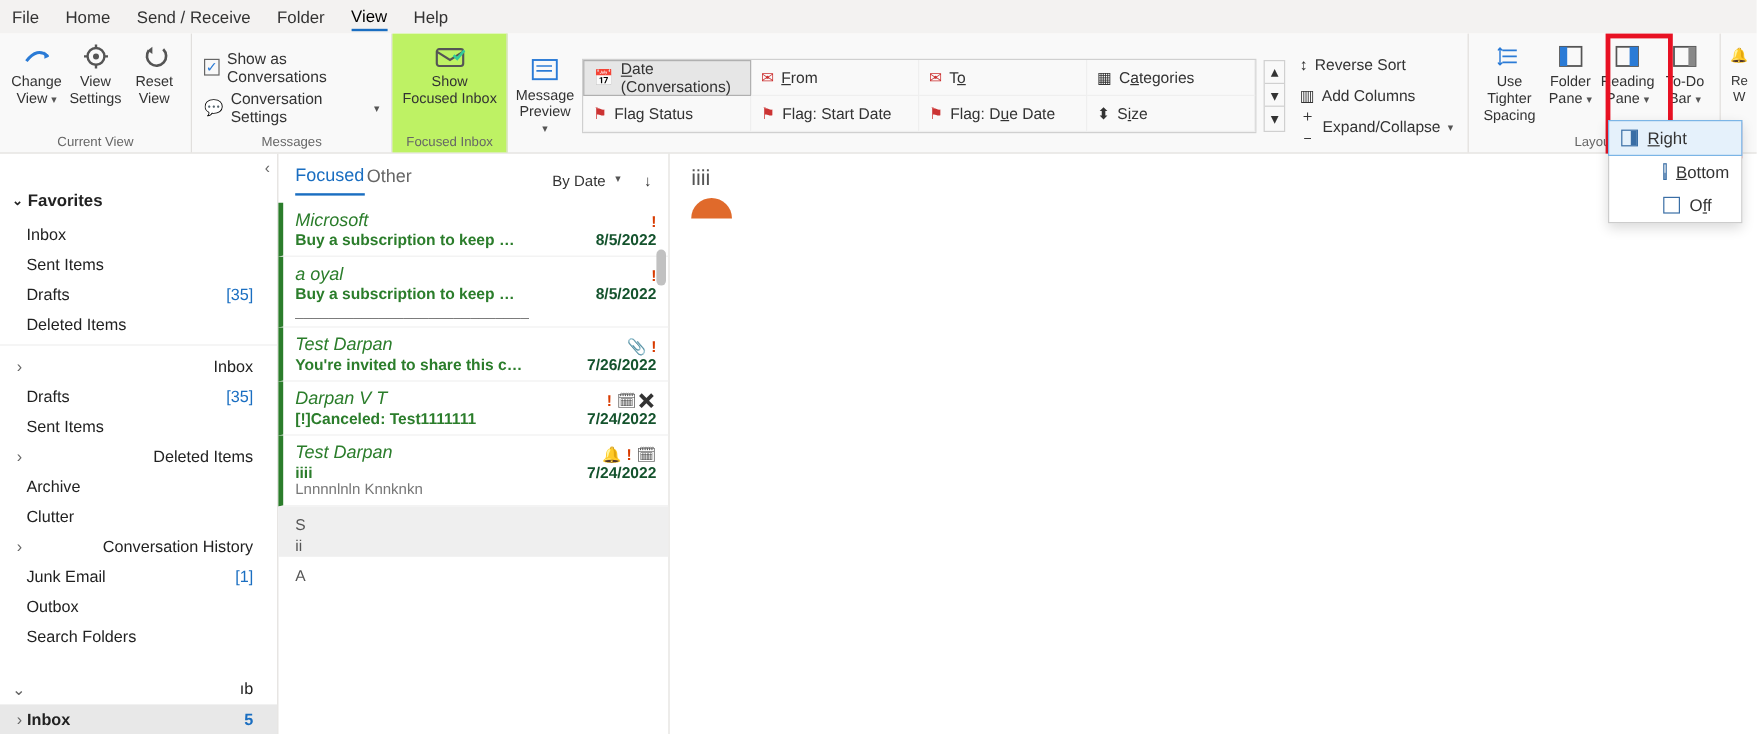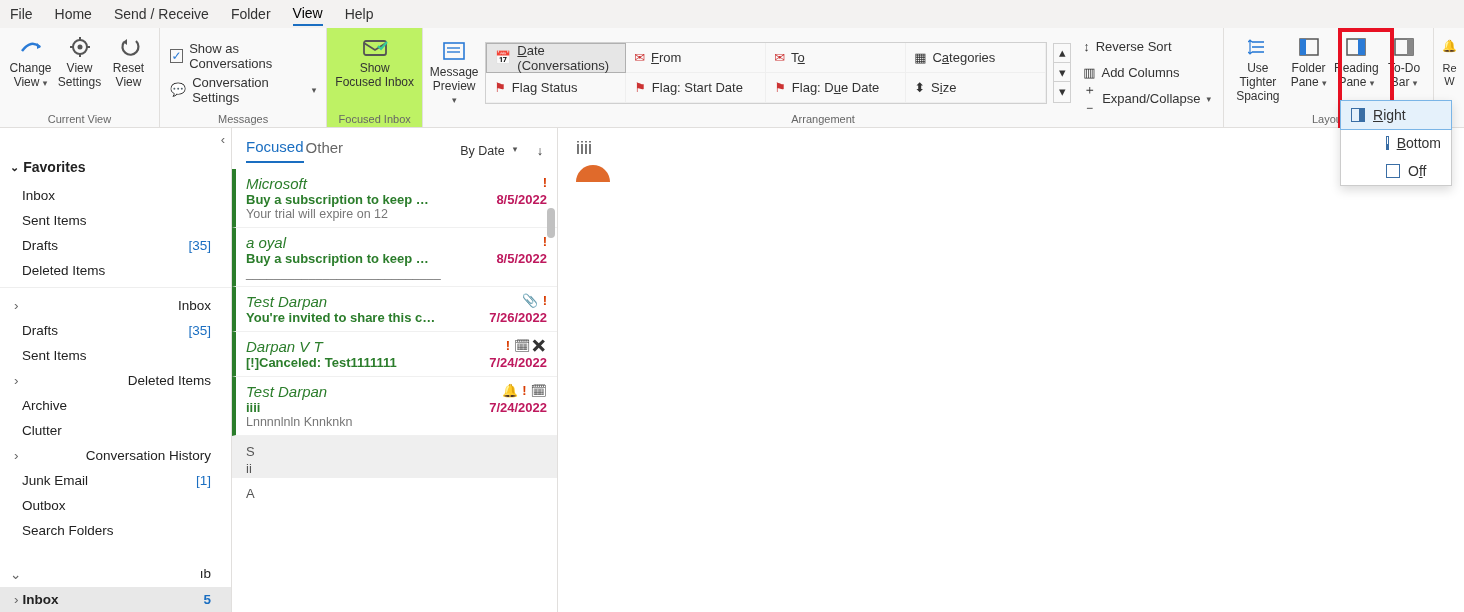--- a/index.html
+++ b/index.html
@@ -29,26 +29,26 @@
   .nav-item { display: flex; justify-content: space-between; padding: 5px 20px 5px 22px; font-size: 13.5px; color: #222; cursor: pointer;}
   .nav-item .count { color: #1a6ec1; font-weight: 400; }
   .nav-item.bold { font-weight: 600; }
   .nav-bottom { margin-top: auto; }
   .list { width: 326px; border-right: 1px solid #e1dfdd; display: flex; flex-direction: column; position: relative; }
   .list-tabs { display: flex; align-items: center; gap: 2px; padding: 10px 14px 0 14px; }
   .list-tab { font-size: 15px; color: #666; padding-bottom: 6px; cursor: pointer;}
   .list-tab.active { color: #1a6ec1; border-bottom: 2px solid #1a6ec1; }
   .list-sort { margin-left: auto; display: flex; align-items: flex-start; gap: 8px; font-size: 12.5px; color: #333; }
   .mail-item { border-left: 4px solid #2b7d2b; padding: 6px 10px 6px 10px; border-bottom: 1px solid #f0f0f0; }
-  .mail-item .top { display:flex; justify-content: space-between; align-items:flex-start; }
+  .mail-item .top { display:flex; justify-content: space-between; align-items:flex-end; }
   .mail-item .sender { color: #2b7d2b; font-style: italic; font-size: 15px; }
   .mail-item .icons { display:flex; gap:4px; align-items:center; font-size: 13px; }
   .mail-item .mid { display:flex; justify-content: space-between; }
   .mail-item .subject { color: #2b7d2b; font-weight: 600; font-size: 13px; white-space: nowrap; overflow:hidden; text-overflow: ellipsis; max-width: 190px;}
-  .mail-item .date { color: #be185d; font-weight: 600; font-size: 13px;}
+  .mail-item .date { color: #14532d; font-weight: 600; font-size: 13px;}
   .mail-item .preview { color: #777; font-size: 12.5px; }
   .excl { color: #d83b01; font-weight: 700; }
   .preview-pane { flex: 1; padding: 10px 18px; }
   .preview-subj { font-size: 18px; color: #555; }
   .orange-dot { width: 34px; height: 17px; background: #e06a2b; border-radius: 0 0 17px 17px / 0 0 17px 17px; transform: rotate(180deg); margin-top: 6px;}
   .reading-highlight { position: absolute; border: 4px solid #e81123; pointer-events: none; }
   .dropdown { position: absolute; top: 100px; left: 1340px; width: 112px; background: #fff; border: 1px solid #ccc; box-shadow: 0 4px 10px rgba(0,0,0,.15); z-index: 50; }
   .dropdown-item { display:flex; align-items:center; gap:8px; padding: 6px 10px; font-size: 14px; cursor:pointer;margin-left:35px;}
   .dropdown-item.hover { background: #e5f1fb; border: 1px solid #7bb5e6; margin: -1px; }
   .dd-ico { width:14px; height:14px; border:1.5px solid #3a6ea5; display:inline-block; position:relative; }
@@ -203,21 +203,20 @@
             <span>▥</span>
             <span>Add Columns</span>
           </div>
         <div class="line">
             <span>＋－</span>
             <span>Expand/Collapse</span> 
             <span class="drop-ind">▾</span>
           </div>
       </div>
     </div>
-    <div class="ribbon-group-label">Arrangement</div>
   </div>
 
   <div class="ribbon-group" style="width:210px;position:relative">
     <div class="ribbon-group-inner">
       <div class="big-btn" style="width:56px">
         <span class="ico">
             <svg width="20" height="20">
               <line x1="4" y1="5" x2="16" y2="5" stroke="#2b7bd6" stroke-width="1.6"></line>
               <line x1="4" y1="10" x2="16" y2="10" stroke="#2b7bd6" stroke-width="1.6"></line>
               <line x1="4" y1="15" x2="16" y2="15" stroke="#2b7bd6" stroke-width="1.6"></line>
@@ -373,21 +372,20 @@
           <div class="top">
             <span class="sender">Microsoft</span>
             <span class="icons">
               <span class="excl">!</span>
             </span>
           </div>
           <div class="mid">
             <span class="subject">Buy a subscription to keep usin...</span>
             <span class="date">8/5/2022</span>
           </div>
-          <div class="preview">Your trial will expire on 12</div>
         </div>
         <div class="mail-item">
           <div class="top">
             <span class="sender">a          oyal</span>
             <span class="icons">
               <span class="excl">!</span>
             </span>
           </div>
           <div class="mid">
             <span class="subject">Buy a subscription to keep usin...</span>

